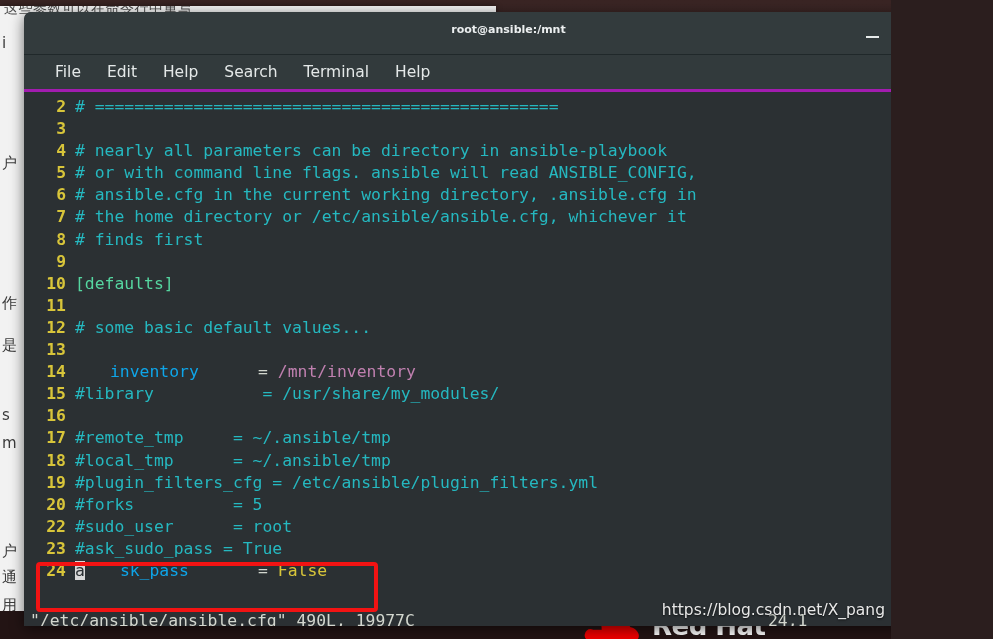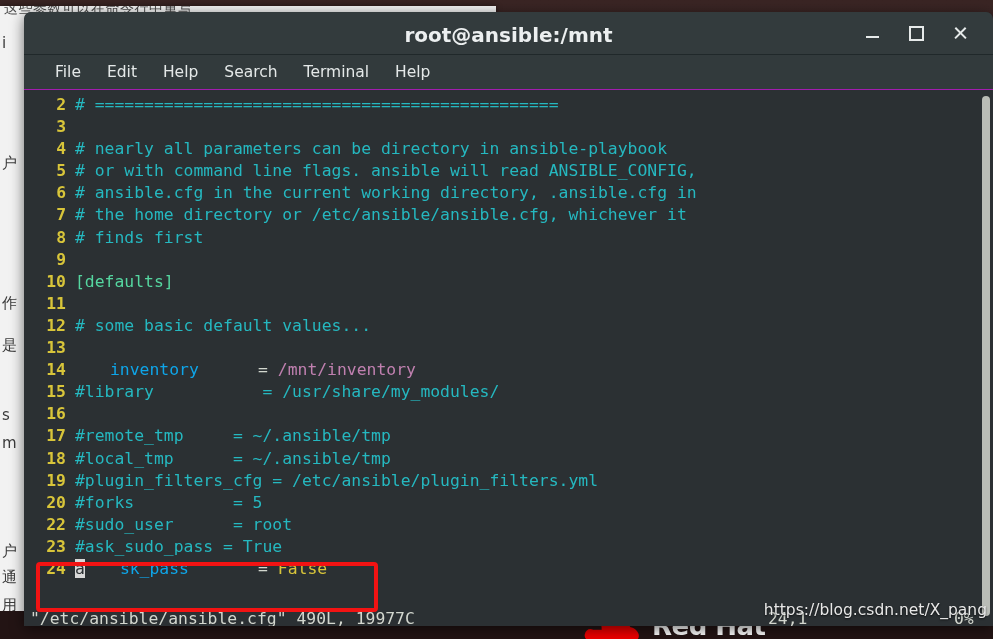--- a/index.html
+++ b/index.html
@@ -5,21 +5,21 @@
   html, body {
     margin: 0; padding: 0;
     width: 993px; height: 639px;
     overflow: hidden;
     background: #2b1e1e;
     font-family: "Liberation Sans", sans-serif;
   }
 
   #root {
     position: relative;
-    width: 993px;
+    width: 891px;
     height: 639px;
     background: #33201f;
     overflow: hidden;
   }
 
   
   .bg-desktop {
     position: absolute;
     inset: 0;
     background: linear-gradient(180deg, #3a2524 0%, #2e1c1c 55%, #271717 100%);
@@ -84,21 +84,21 @@
     height: 42px;
     background: #333b3d;
     border-bottom: 1px solid #20282a;
     border-radius: 7px 7px 0 0;
   }
   .title-text {
     position: absolute;
     left: 0; right: 0; top: 11px;
     text-align: center;
     color: #eceff0;
-    font-size: 20px;
+    font-size: 11px;
     font-weight: bold;
     font-family: "DejaVu Sans", sans-serif;
   }
   .win-btns {
     position: absolute;
     right: 10px; top: 0;
     height: 42px;
     display: flex;
     align-items: center;
     gap: 22px;
@@ -133,21 +133,21 @@
   .glyph-close::before { transform: rotate(45deg); }
   .glyph-close::after  { transform: rotate(-45deg); }
 
   .menubar {
     height: 34px;
     background: #323a3c;
     display: flex;
     align-items: center;
     padding-left: 18px;
     gap: 0;
-    border-bottom: 1px solid #a21caf;
+    border-bottom: 3px solid #a21caf;
   }
   .menu-item {
     color: #e4e8e8;
     font-size: 15.5px;
     font-family: "DejaVu Sans", sans-serif;
     padding: 3px 13px;
     cursor: pointer;
     border-radius: 2px;
   }
 

